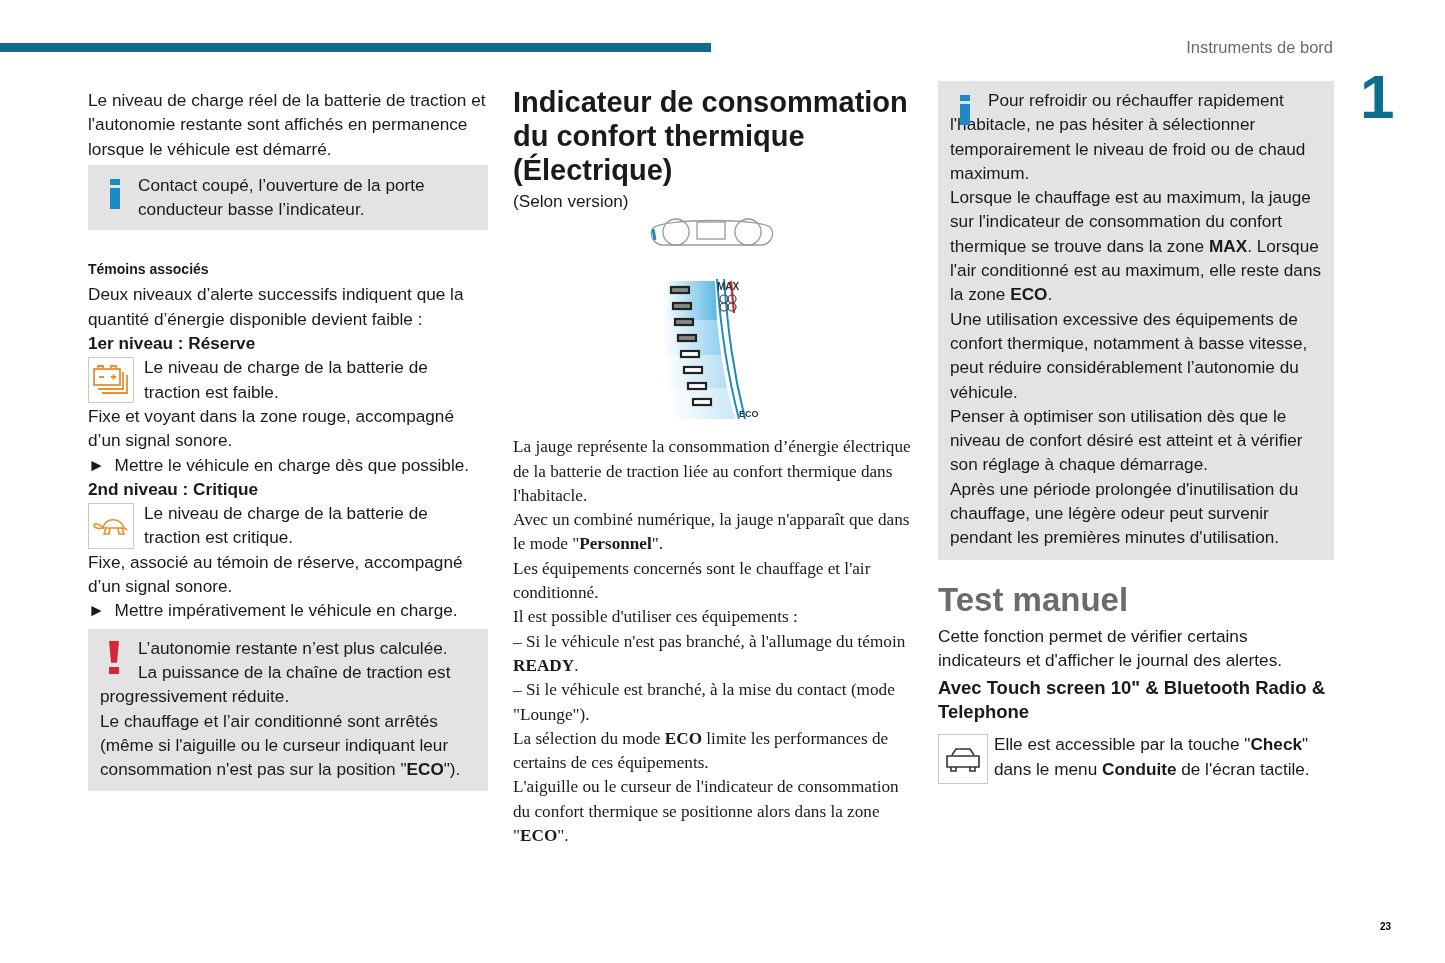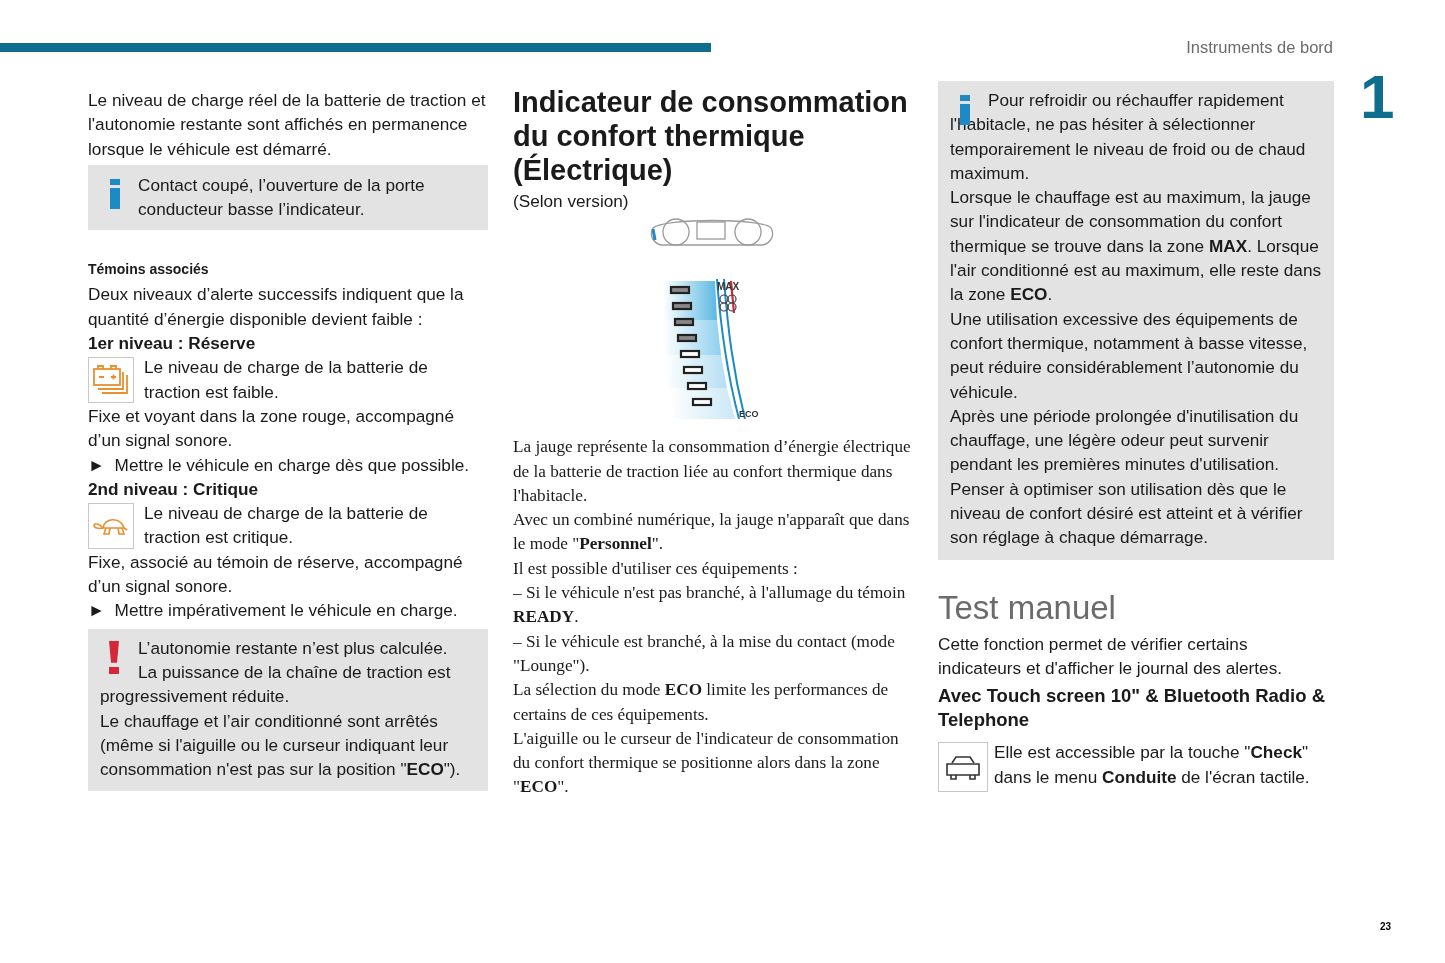--- a/index.html
+++ b/index.html
@@ -151,42 +151,43 @@
         <circle cx="219" cy="94" r="4"></circle>
       </g>
     </svg>
     <span style="position:absolute; left:204px; top:69px; font-size:10px; font-weight:bold; color:#333; line-height:10px;">MAX</span>
     <span style="position:absolute; left:226px; top:196px; font-size:9px; font-weight:bold; color:#333; line-height:10px;">ECO</span>
   </div>
 
   <div style="margin-top:16px;font-family:Liberation Serif, serif;">
     <p>La jauge représente la consommation d’énergie électrique de la batterie de traction liée au confort thermique dans l'habitacle.</p>
     <p><span>Avec un combiné numérique, la jauge n'apparaît que dans le mode "</span><b>Personnel</b><span>".</span></p>
+    <p>Les équipements concernés sont le chauffage et l'air conditionné.</p>
     <p>Il est possible d'utiliser ces équipements :</p>
     <p><span>–  Si le véhicule n'est pas branché, à l'allumage du témoin </span><b>READY</b><span>.</span></p>
     <p>–  Si le véhicule est branché, à la mise du contact (mode "Lounge").</p>
     <p><span>La sélection du mode </span><b>ECO</b><span> limite les performances de certains de ces équipements.</span></p>
     <p><span>L'aiguille ou le curseur de l'indicateur de consommation du confort thermique se positionne alors dans la zone "</span><b>ECO</b><span>".</span></p>
   </div>
 </div>
 
 <div class="col col3">
   <div class="note" style="padding-top:7px; padding-bottom:10px;">
     <span class="icon-i">
         <span class="dot"></span>
         <span class="bar"></span>
       </span>
     <p style="text-indent:38px;"><span>Pour refroidir ou réchauffer rapidement l'habitacle, ne pas hésiter à sélectionner temporairement le niveau de froid ou de chaud maximum.</span></p>
     <p><span>Lorsque le chauffage est au maximum, la jauge sur l'indicateur de consommation du confort thermique se trouve dans la zone </span><b>MAX</b><span>. Lorsque l'air conditionné est au maximum, elle reste dans la zone </span><b>ECO</b><span>.</span></p>
     <p>Une utilisation excessive des équipements de confort thermique, notamment à basse vitesse, peut réduire considérablement l’autonomie du véhicule.</p>
+    <p>Penser à optimiser son utilisation dès que le niveau de confort désiré est atteint et à vérifier son réglage à chaque démarrage.</p>
     <p>Après une période prolongée d'inutilisation du chauffage, une légère odeur peut survenir pendant les premières minutes d'utilisation.</p>
-    <p>Penser à optimiser son utilisation dès que le niveau de confort désiré est atteint et à vérifier son réglage à chaque démarrage.</p>
   </div>
 
-  <p class="h1-light" style="margin-top:28px;">Test manuel</p>
+  <p class="h1-light" style="margin-top:20px;font-weight:bold;">Test manuel</p>
   <p style="margin-top:4px;">Cette fonction permet de vérifier certains indicateurs et d'afficher le journal des alertes.</p>
   <h2 class="sub" style="font-size:18.5px; margin-top:4px; line-height:24px;">Avec Touch screen 10" &amp; Bluetooth Radio &amp; Telephone</h2>
   <div class="iconrow" style="margin-top:8px;">
     <span class="iconbox" style="width:50px; height:50px; top:2px;">
       <svg width="42" height="40" viewBox="0 0 42 40" fill="none" stroke="#333" stroke-width="1.6">
         <path d="M10 16 L14 10 H28 L32 16"></path>
         <path d="M5 17 H37 V28 H5 Z"></path>
         <path d="M9 28 V32 H14 V28 M28 28 V32 H33 V28"></path>
       </svg>
     </span>

